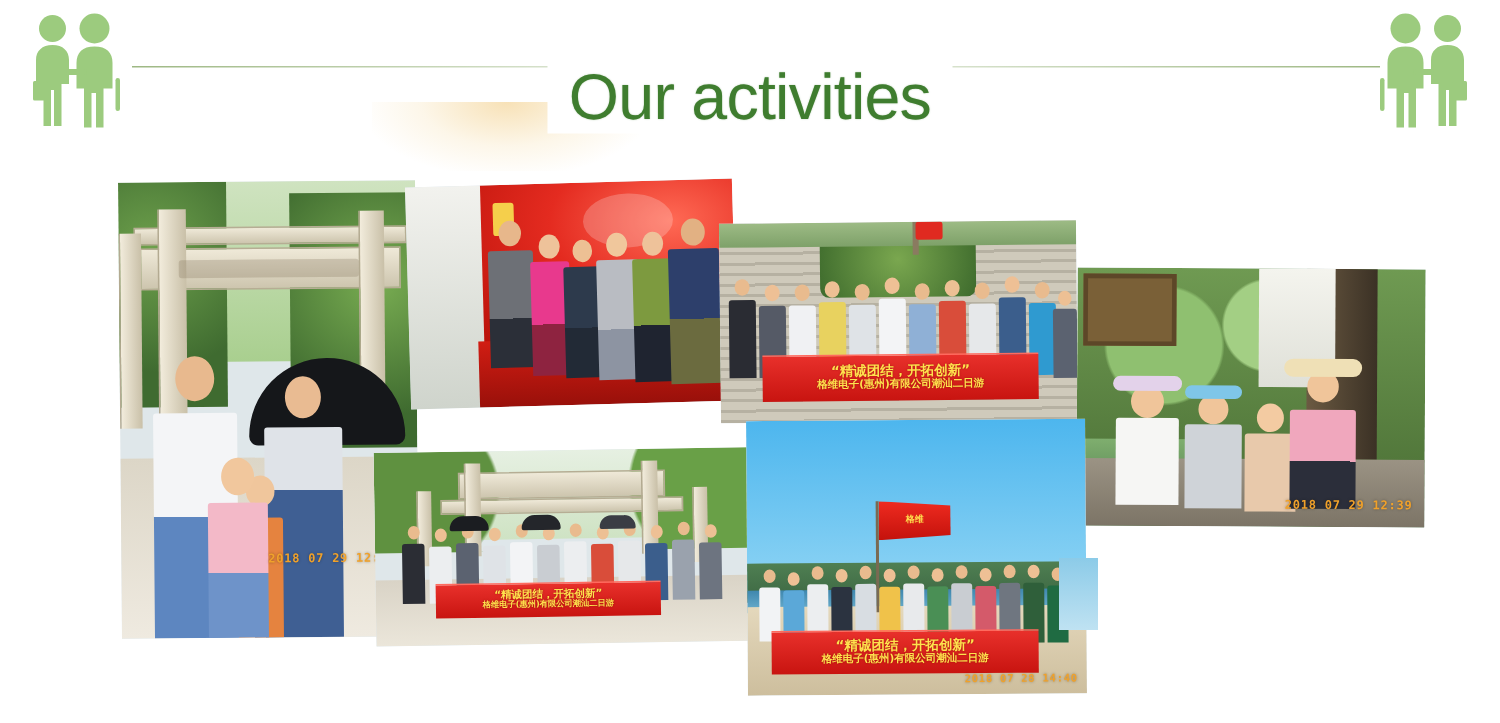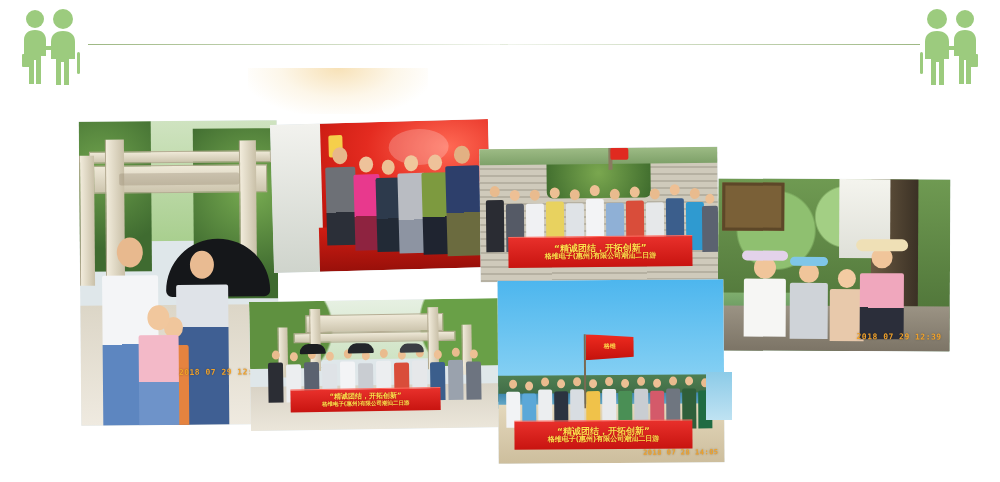--- a/index.html
+++ b/index.html
@@ -209,20 +209,23 @@
       <path d="M21 22c-7 0-11 4-11 10v16h5v28h5V52h2v24h5V48h5V32c0-6-4-10-11-10z"></path>
       <circle cx="49" cy="11" r="10"></circle>
       <path d="M49 23c-8 0-12 4-12 11v17h5v26h5V54h3v23h5V51h6V34c0-7-4-11-12-11z"></path>
       <rect x="30" y="38" width="14" height="4" rx="2"></rect>
       <rect x="8" y="46" width="10" height="13" rx="1"></rect>
       <rect x="11" y="42" width="4" height="5"></rect>
       <rect x="63" y="44" width="3" height="22" rx="1.5"></rect>
     </g>
   </svg>
 
+  <h1 id="page-title">
+    <span class="title-pad">Our activities</span>
+  </h1>
 </div>
 
 <div id="cream-wash"></div>
 
 <div id="collage">
 
   <div class="photo" id="photo-family-archway">
     <div class="ph-inner">
       <div class="sky"></div>
       <div class="trees-l"></div>
@@ -529,18 +532,18 @@
         </div>
       <div class="fig" style="left:200px; bottom:34px; width:14px;height:50px;">
           <i style="width:8px;height:9px;top:0;background:#e9bb8e;"></i>
           <b style="height:38px;background:#1f6b42;"></b>
         </div>
 
       <div class="banner" style="left:16px; bottom:14px; width:178px; height:28px;">
         <span style="font-size:9px;">“精诚团结，开拓创新”</span>
         <span style="font-size:7px;">格维电子(惠州)有限公司潮汕二日游</span>
       </div>
-      <div class="ts" style="right:6px; bottom:6px; font-size:7px;">2018 07 28 14:05</div>
+      <div class="ts" style="right:6px; bottom:6px; font-size:7px;">2018 07 28 14:40</div>
     </div>
   </div>
 
   <div id="blue-sliver"></div>
 </div>
 
 </body></html>

